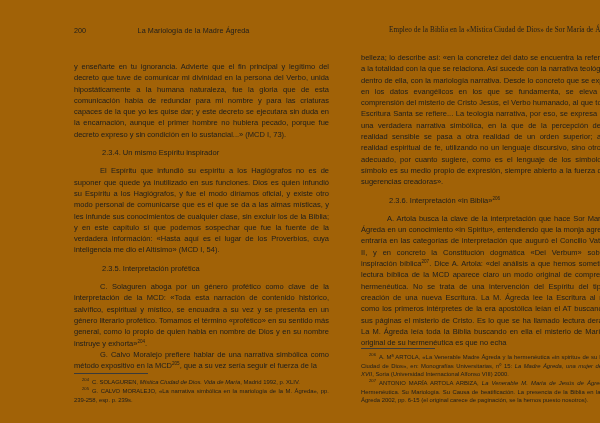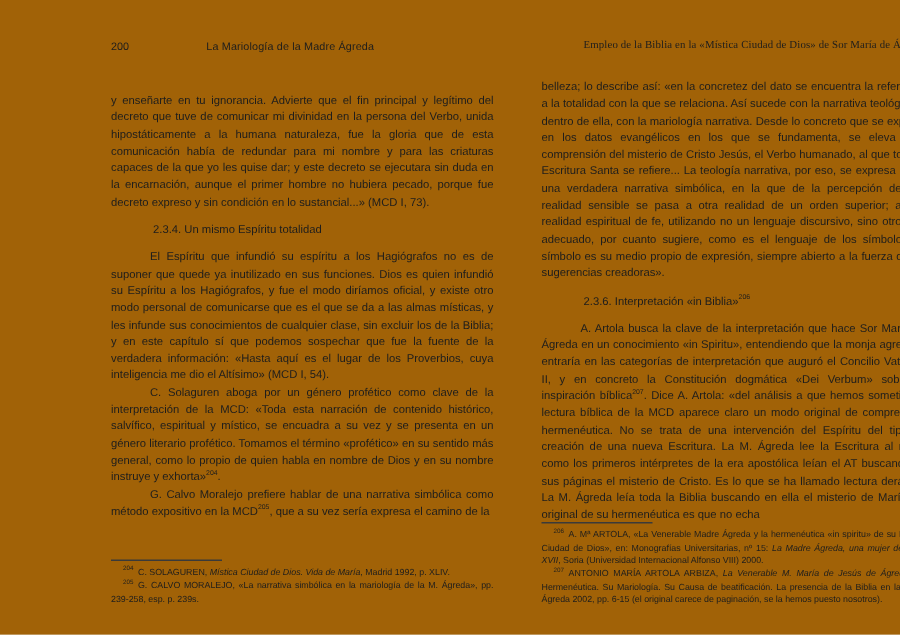--- a/index.html
+++ b/index.html
@@ -86,28 +86,29 @@
 
   <div class="page left">
     <div class="page-header">
       <span class="page-num pos-left">200</span>
       <span class="running-title">La Mariología de la Madre Ágreda</span>
     </div>
 
     <div class="page-body">
       <p><span>y enseñarte en tu ignorancia. Advierte que el fin principal y legítimo del decreto que tuve de comunicar mi divinidad en la persona del Verbo, unida hipostáticamente a la humana naturaleza, fue la gloria que de esta comunicación había de redundar para mi nombre y para las criaturas capaces de la que yo les quise dar; y este decreto se ejecutara sin duda en la encarnación, aunque el primer hombre no hubiera pecado, porque fue decreto expreso y sin condición en lo sustancial...» (MCD I, 73).</span></p>
 
-      <h3><span>2.3.4. Un mismo Espíritu totalidad</span></h3>
+      <h3><span>2.3.4. Un mismo Espíritu inspirador</span></h3>
 
       <p class="indent"><span>El Espíritu que infundió su espíritu a los Hagiógrafos no es de suponer que quede ya inutilizado en sus funciones. Dios es quien infundió su Espíritu a los Hagiógrafos, y fue el modo diríamos oficial, y existe otro modo personal de comunicarse que es el que se da a las almas místicas, y les infunde sus conocimientos de cualquier clase, sin excluir los de la Biblia; y en este capítulo sí que podemos sospechar que fue la fuente de la verdadera información: «Hasta aquí es el lugar de los Proverbios, cuya inteligencia me dio el Altísimo» (MCD I, 54).</span></p>
 
+      <h3><span>2.3.5. Interpretación profética</span></h3>
 
       <p class="indent"><span>C. Solaguren aboga por un género profético como clave de la interpretación de la MCD: «Toda esta narración de contenido histórico, salvífico, espiritual y místico, se encuadra a su vez y se presenta en un género literario profético. Tomamos el término «profético» en su sentido más general, como lo propio de quien habla en nombre de Dios y en su nombre instruye y exhorta»</span><sup class="ref">204</sup><span>.</span></p>
 
-      <p class="indent"><span>G. Calvo Moralejo prefiere hablar de una narrativa simbólica como método expositivo en la MCD</span><sup class="ref">205</sup><span>, que a su vez sería expresa el camino de la</span></p>
+      <p class="indent"><span>G. Calvo Moralejo prefiere hablar de una narrativa simbólica como método expositivo en la MCD</span><sup class="ref">205</sup><span>, que a su vez sería seguir el fuerza de la</span></p>
     </div>
 
     <div class="footnotes">
       <div class="fn-rule"></div>
       <p><sup class="ref">204</sup><span>C. SOLAGUREN, </span><i>Mística Ciudad de Dios. Vida de María</i><span>, Madrid 1992, p. XLIV.</span></p>
       <p><sup class="ref">205</sup><span>G. CALVO MORALEJO, «La narrativa simbólica en la mariología de la M. Ágreda», pp. 239-258, esp. p. 239s.</span><i></i><span></span></p>
     </div>
   </div>
 
   <div class="page right">

